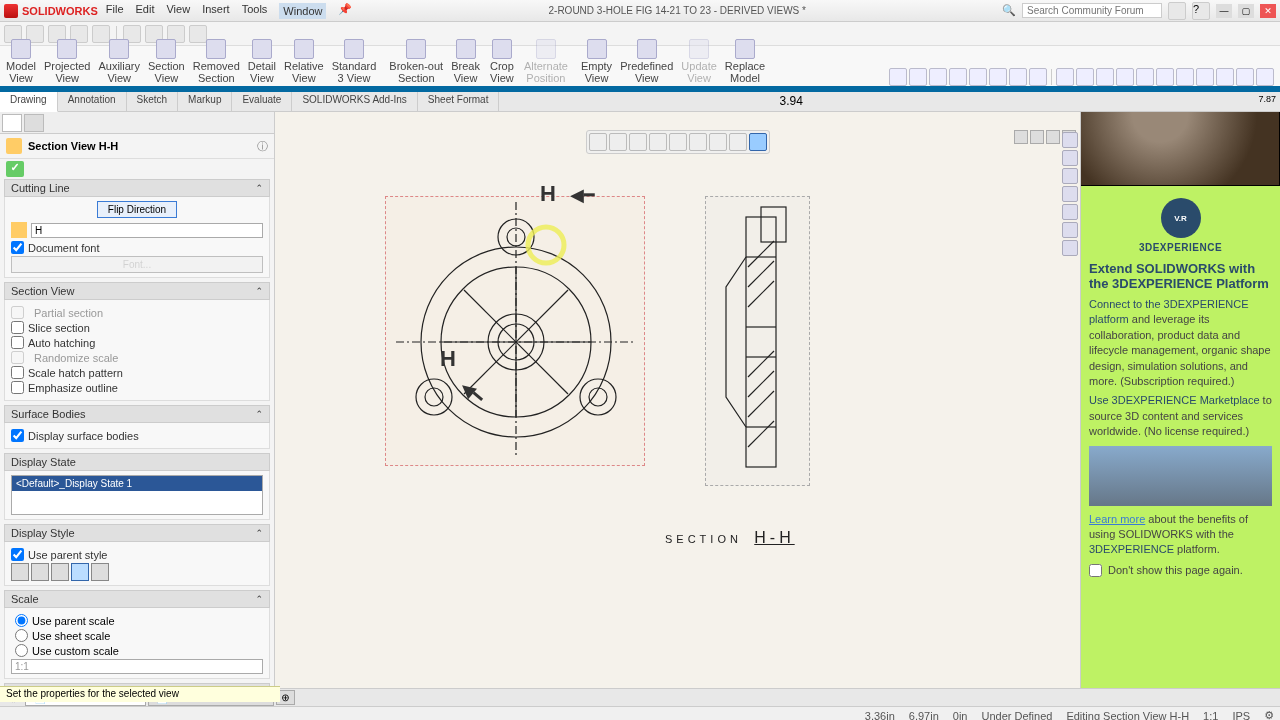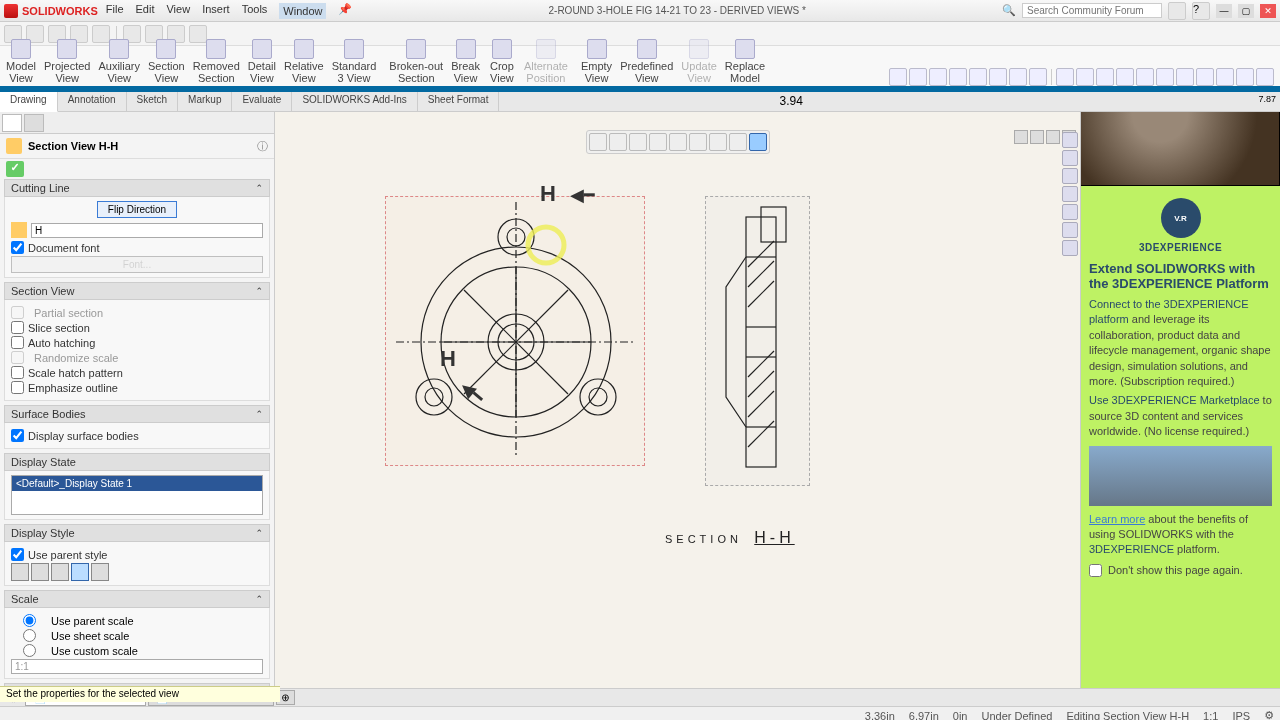--- a/index.html
+++ b/index.html
@@ -53,21 +53,21 @@
 .section-h { background: #e0e0e0; padding: 2px 6px; font-size: 10px; color: #333; display: flex; justify-content: space-between; align-items: center; border: 1px solid #ccc; }
 .section-h .caret { font-size: 9px; }
 .section-body { padding: 4px 6px; background: #f8f8f8; border: 1px solid #ddd; border-top: none; }
 .btn { padding: 2px 10px; border: 1px solid #888; background: #eee; font-size: 10px; cursor: pointer; }
 .btn.highlight { border: 1px solid #3a7bd5; background: #e8f0fb; }
 .input-row { display: flex; align-items: center; gap: 4px; margin: 3px 0; }
 .input-row input[type=text] { flex: 1; border: 1px solid #aaa; padding: 1px 3px; font-size: 10px; }
 .chk { display: flex; align-items: center; gap: 4px; font-size: 10px; color: #333; margin: 2px 0; }
 .chk input { margin: 0; }
 .chk.disabled { color: #999; gap: 10px; }
-.radio { display: flex; align-items: center; gap: 15px; font-size: 10px; margin: 2px 12px; }
+.radio { display: flex; align-items: center; gap: 4px; font-size: 10px; margin: 2px 4px; }
 .combo { width: 100%; border: 1px solid #aaa; padding: 1px 3px; font-size: 10px; background: #fff; color: #999; }
 .ds-list { border: 1px solid #aaa; height: 40px; background: #fff; }
 .ds-item { background: #2b5797; color: #fff; padding: 2px 4px; font-size: 10px; }
 .style-btns { display: flex; gap: 2px; }
 .style-btns .sb { width: 18px; height: 18px; border: 1px solid #888; background: #ddd; }
 .style-btns .sb.active { background: #bdf; border-color: #36a; }
 
 
 .canvas-wrap { flex: 1; position: relative; background: #f5f2eb; }
 .canvas { position: absolute; top: 14px; left: 0; right: 0; bottom: 0; }

